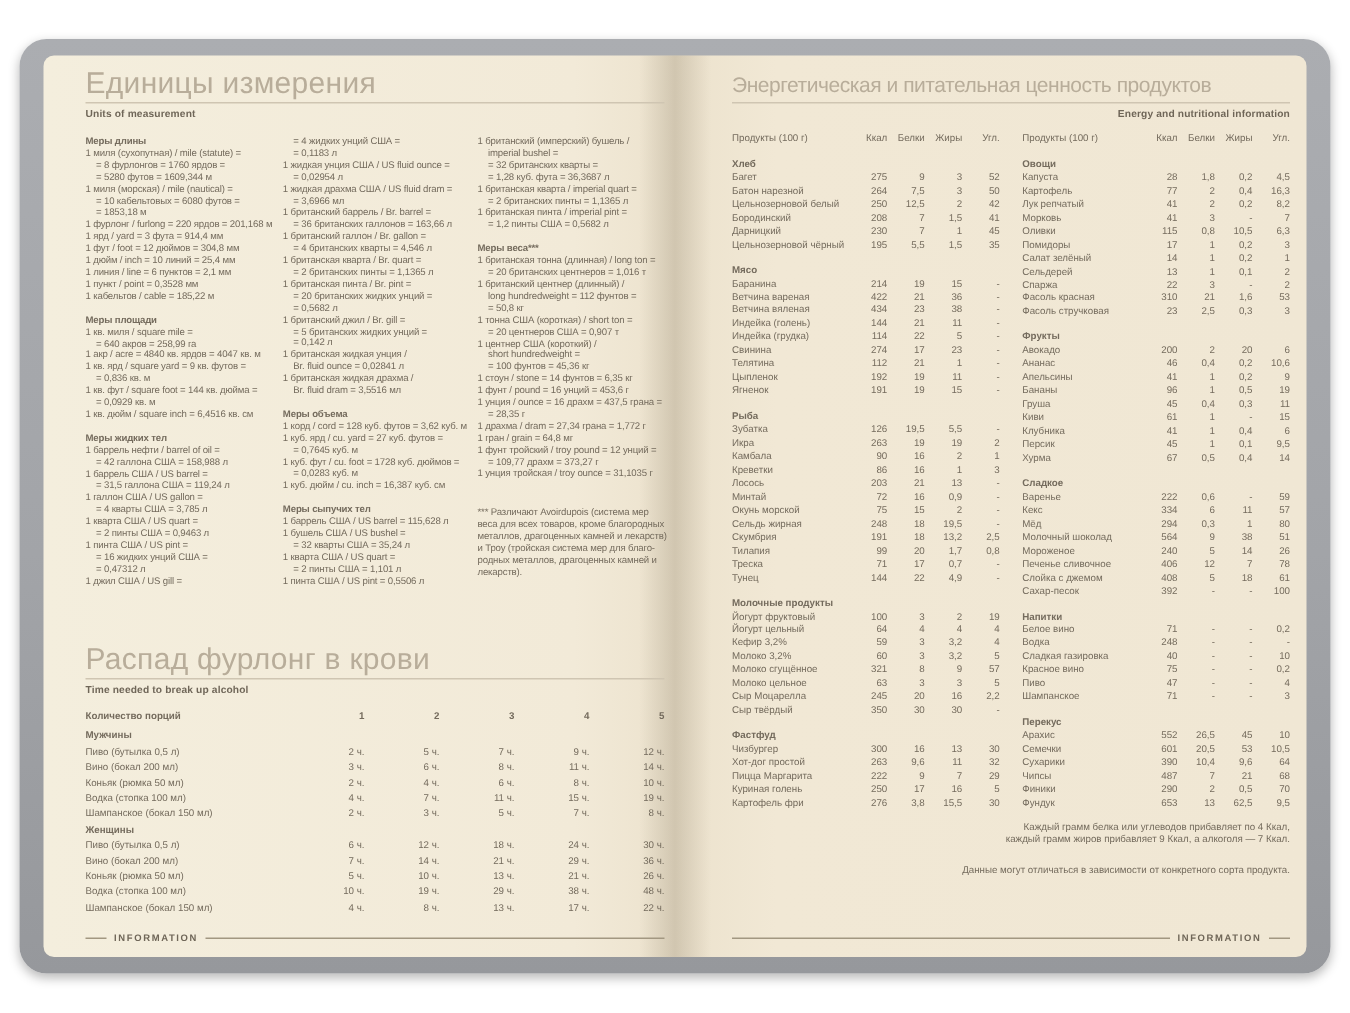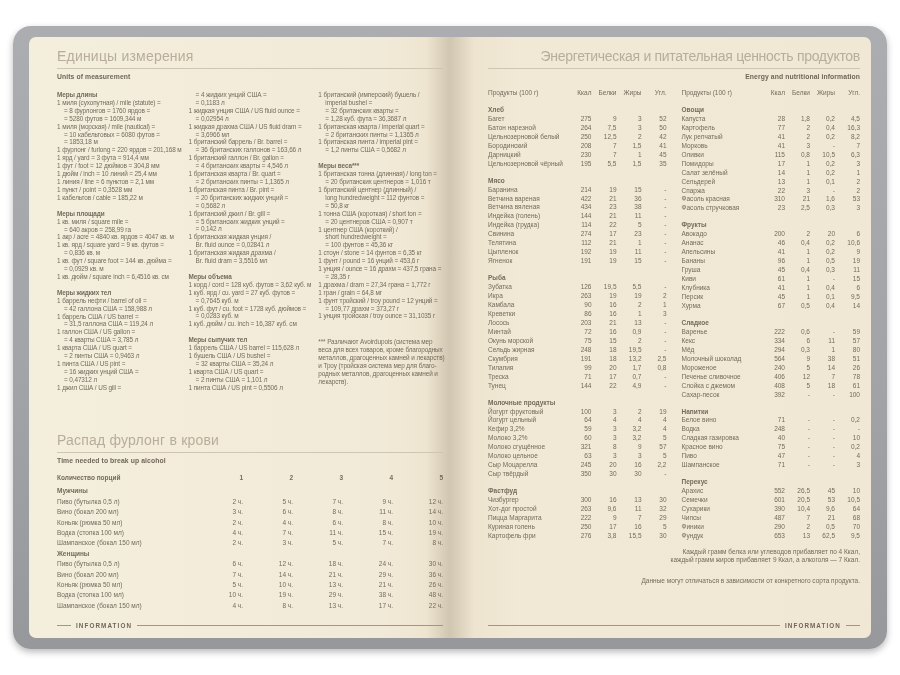--- a/index.html
+++ b/index.html
@@ -15,21 +15,21 @@
     border-radius:18px;box-shadow:0 3px 7px rgba(0,0,0,.28);
   }
   .paper{
     position:absolute;left:29px;top:37px;width:842px;height:601px;border-radius:7px;
     background:linear-gradient(90deg,#f4eedd 0%,#f2ead8 42%,#ece2cd 50%,#f1e8d5 58%,#f0e7d4 100%);
   }
   .gutter{
     position:absolute;left:426px;top:37px;width:48px;height:601px;
     background:linear-gradient(90deg,rgba(100,85,60,0) 0%,rgba(100,85,60,.20) 50%,rgba(100,85,60,0) 100%);
   }
-  .big-title{font-size:14px;color:#b8ad9a;letter-spacing:.2px;line-height:17px;}
+  .big-title{font-size:20px;color:#b8ad9a;letter-spacing:.2px;line-height:17px;}
   .rule{height:1px;background:#cfc5b2;margin-top:3px;}
   .eng{font-size:6.8px;font-weight:bold;color:#6f6658;margin-top:4px;letter-spacing:.1px;}
 
   
   .lp-units{position:absolute;left:57px;top:48px;width:386px;}
   .ucols{display:flex;gap:7px;margin-top:11px;}
   .ucol{flex:1;font-size:6.4px;line-height:7.9px;letter-spacing:-0.1px;}
   .ub{margin-bottom:8px;}
   .ub .bh{font-weight:bold;}
   .uline{white-space:nowrap;}
@@ -40,21 +40,21 @@
   .alco{position:absolute;left:57px;top:432px;width:386px;}
   .atable{margin-top:9px;font-size:6.5px;}
   .arow{display:flex;line-height:10.4px;}
   .arow .al{width:136px;white-space:nowrap;}
   .arow .ac{flex:1;text-align:right;}
   .ahead{font-weight:bold;margin-bottom:3px;}
   .agname{font-weight:bold;line-height:10.4px;}
 
   
   .rp{position:absolute;left:488px;top:48px;width:372px;}
-  .rp .big-title{text-align:right;font-size:14px;letter-spacing:-0.3px;}
+  .rp .big-title{font-size:14px;letter-spacing:-0.3px;}
   .rp .eng{text-align:right;}
   .ftables{display:flex;gap:15px;margin-top:9px;}
   .ftable{flex:1;font-size:6.5px;min-width:0;}
   .frow{display:flex;line-height:8.95px;}
   .frow .fp{flex:1;white-space:nowrap;min-width:0;}
   .frow .fc{width:25px;flex-shrink:0;text-align:right;white-space:nowrap;}
   .frow .fc.k{width:28px;}
   .fhead{margin-bottom:1px;}
   .fsname{font-weight:bold;margin-top:8px;line-height:8.95px;}
   .fnotes{margin-top:7px;text-align:right;font-size:6.5px;line-height:8.6px;}

